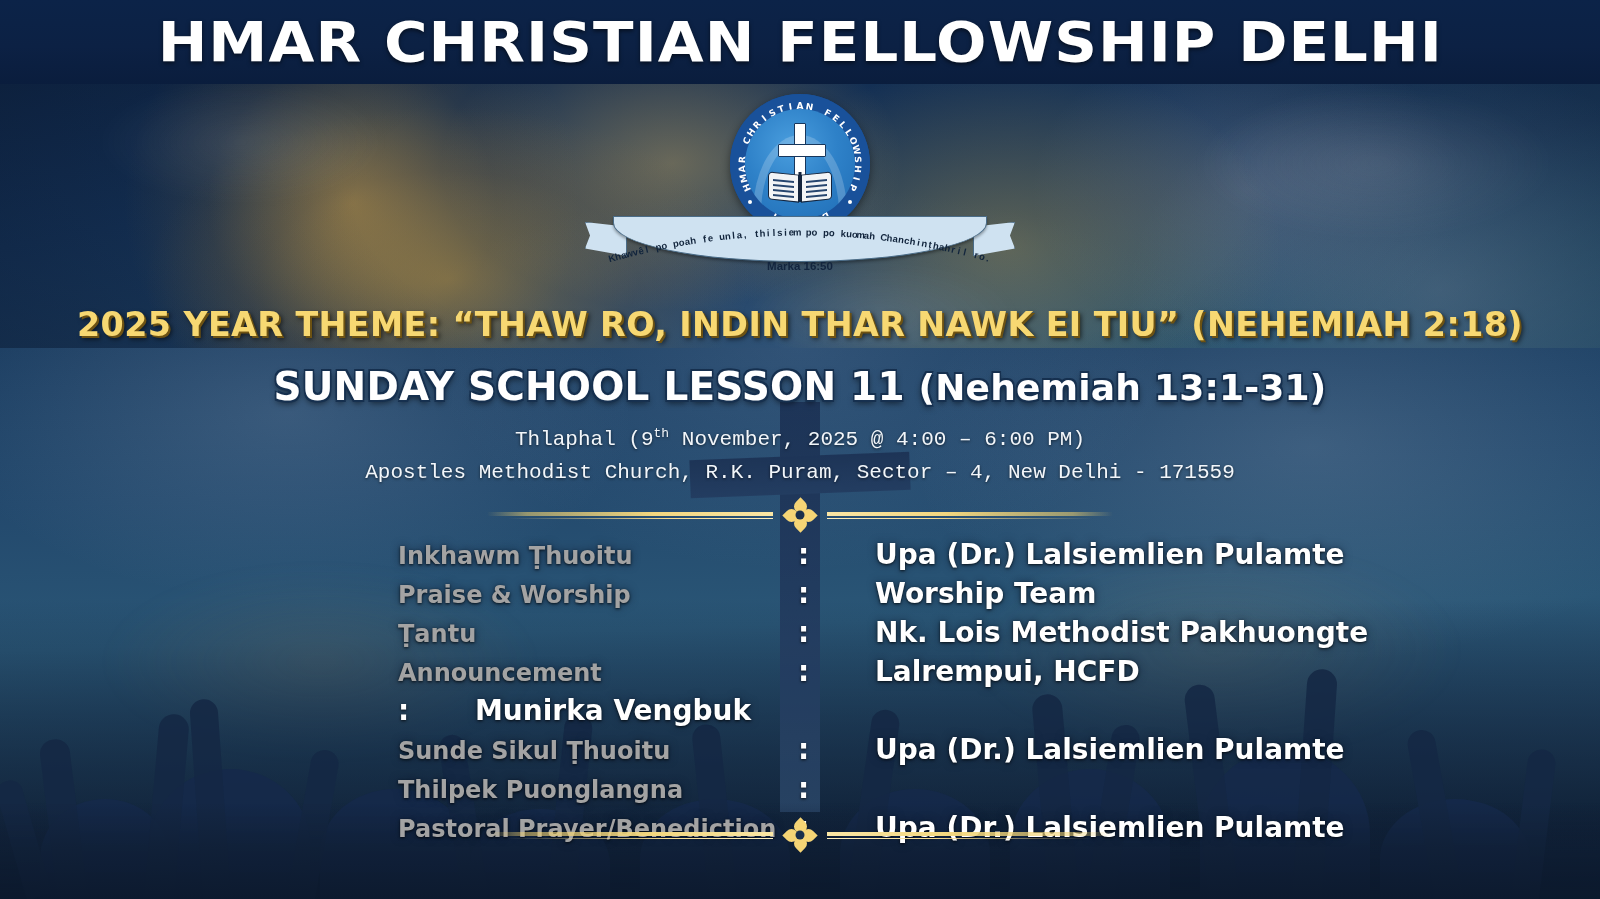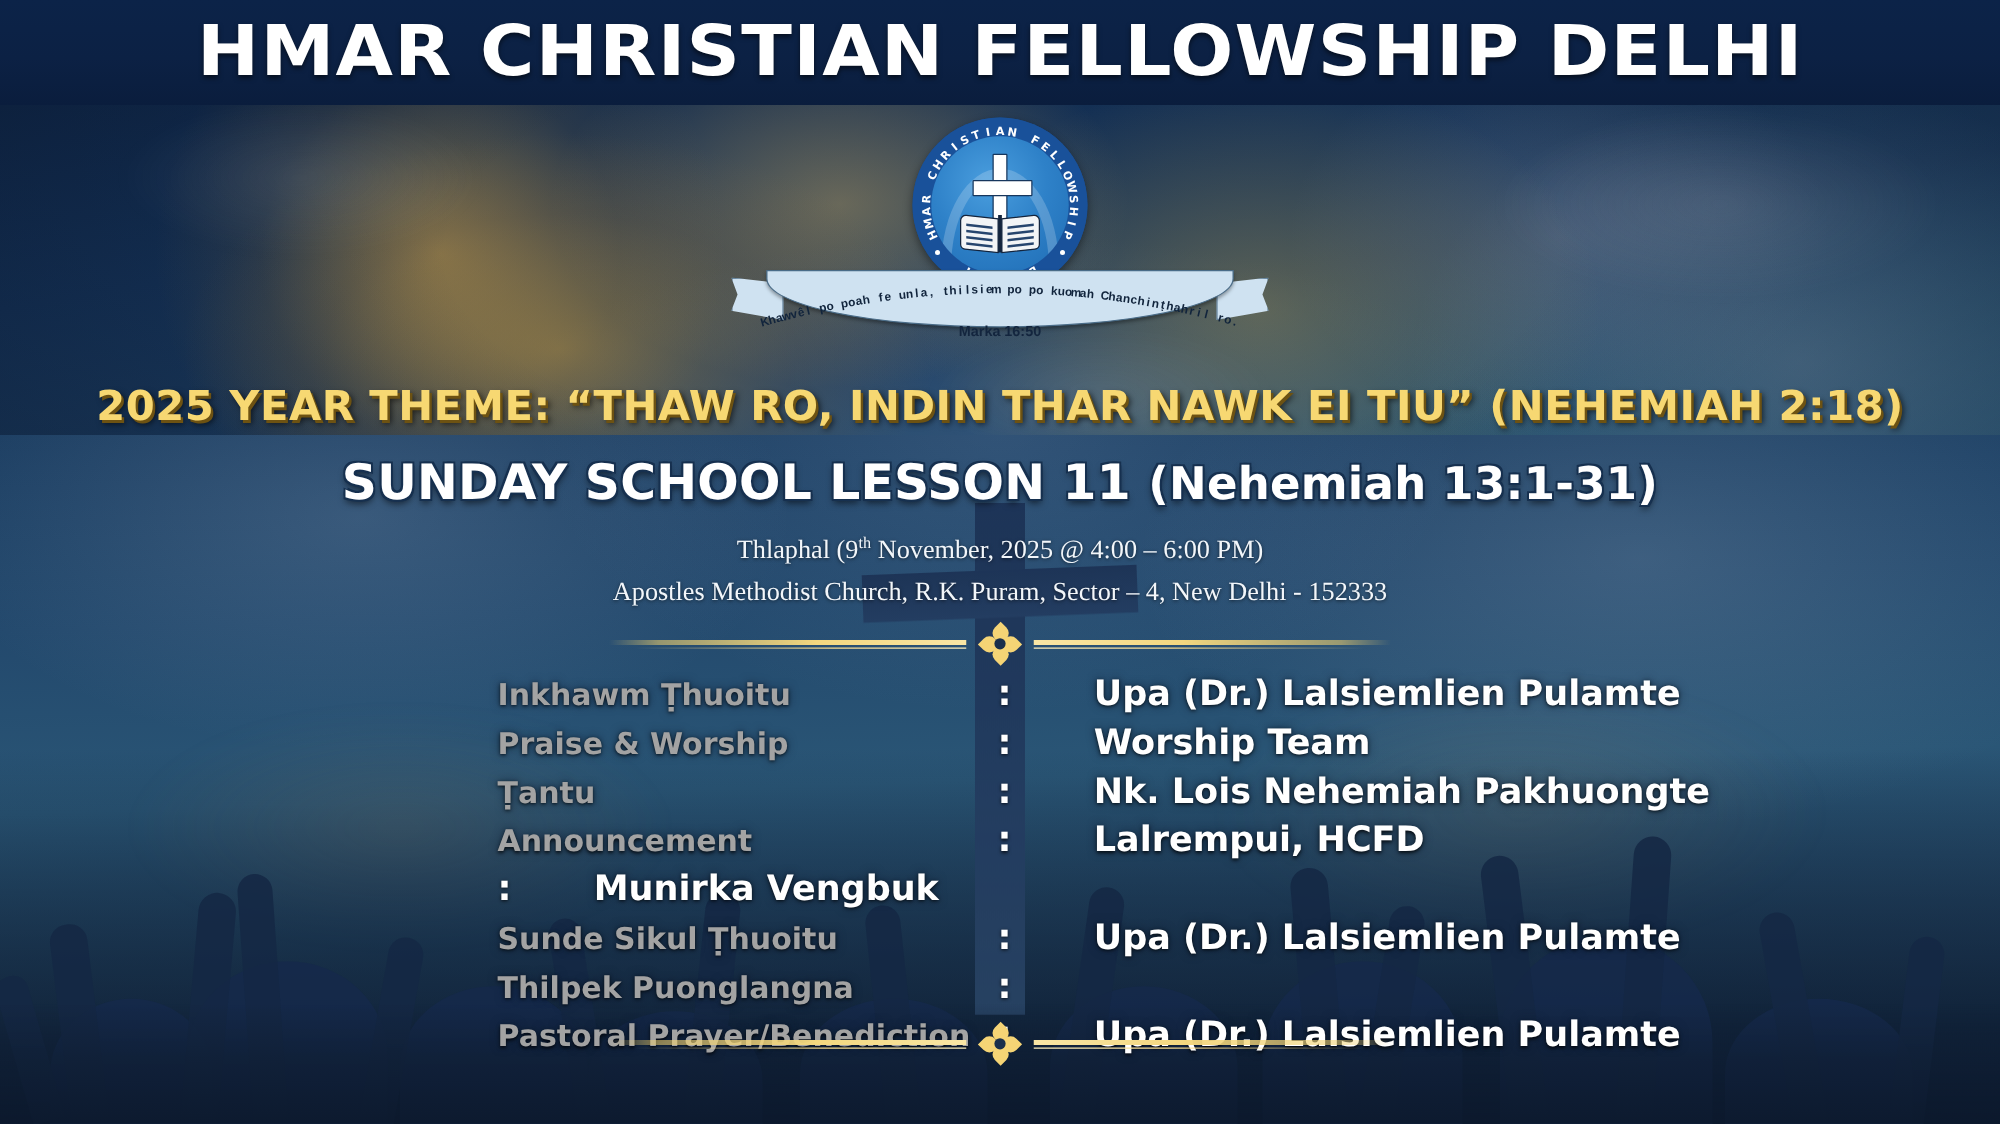--- a/index.html
+++ b/index.html
@@ -241,21 +241,21 @@
     letter-spacing:.2px;
     text-shadow:
       -1.6px -1.6px 0 #16304f, 1.6px -1.6px 0 #16304f,
       -1.6px 1.6px 0 #16304f, 1.6px 1.6px 0 #16304f,
       0 3px 6px rgba(0,0,0,.6);
   }
   .lesson-title .ref{ font-size:36px; }
 
   .meta-line{
     position:absolute; left:0; width:1600px; text-align:center;
-    font-family:Liberation Serif, serif;
+    font-family:Liberation Mono, monospace;
     color:#f2f6fa; font-size:21px;
     text-shadow:0 1px 3px rgba(0,0,0,.6);
     white-space:nowrap;
   }
   .meta-line.l1{ top:78px; }
   .meta-line.l2{ top:113px; }
   .meta-line sup{ font-size:13px; vertical-align:super; }
 
   
   .divider{
@@ -513,21 +513,21 @@
 
       <div class="lesson-title">
         <span>SUNDAY SCHOOL LESSON 11</span>
         <span class="ref">(Nehemiah 13:1-31)</span>
       </div>
 
       <div class="meta-line l1">
         <span>Thlaphal (9</span><sup>th</sup><span> November, 2025 @ 4:00 – 6:00 PM)</span>
       </div>
 
-      <div class="meta-line l2">Apostles Methodist Church, R.K. Puram, Sector – 4, New Delhi - 152333</div>
+      <div class="meta-line l2">Apostles Methodist Church, R.K. Puram, Sector – 4, New Delhi - 171559</div>
 
       <div class="divider top">
         <div class="rule l"></div>
         <div class="rule r"></div>
         <div class="rule2 l"></div>
         <div class="rule2 r"></div>
         <div class="quatrefoil">
           <i class="n"></i>
             <i class="s"></i>
             <i class="w"></i>
@@ -543,21 +543,21 @@
             <div class="val">Upa (Dr.) Lalsiemlien Pulamte</div>
           </div>
           <div class="prow">
             <div class="lbl">Praise &amp; Worship</div>
             <div class="sep">:</div>
             <div class="val">Worship Team</div>
           </div>
           <div class="prow">
             <div class="lbl">Ṭantu</div>
             <div class="sep">:</div>
-            <div class="val">Nk. Lois Nehemiah Pakhuongte</div>
+            <div class="val">Nk. Lois Methodist Pakhuongte</div>
           </div>
           <div class="prow">
             <div class="lbl">Announcement</div>
             <div class="sep">:</div>
             <div class="val">Lalrempui, HCFD</div>
           </div>
           <div class="prow">
             <div class="sep">:</div>
             <div class="val">Munirka Vengbuk</div>
           </div>

